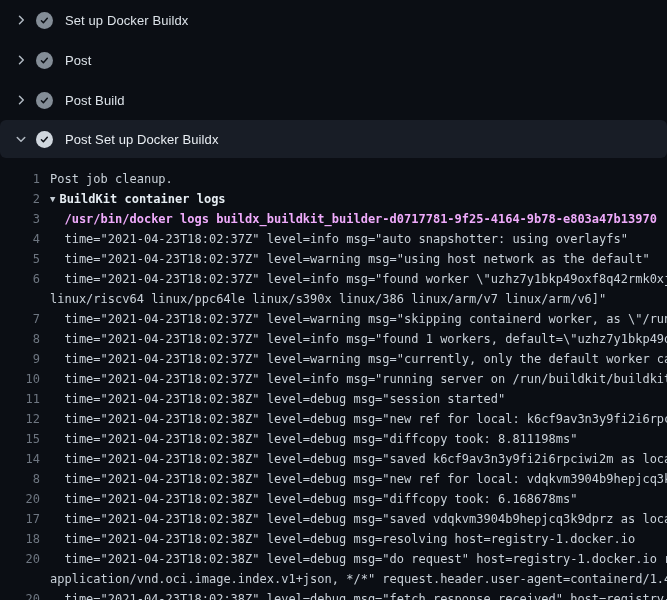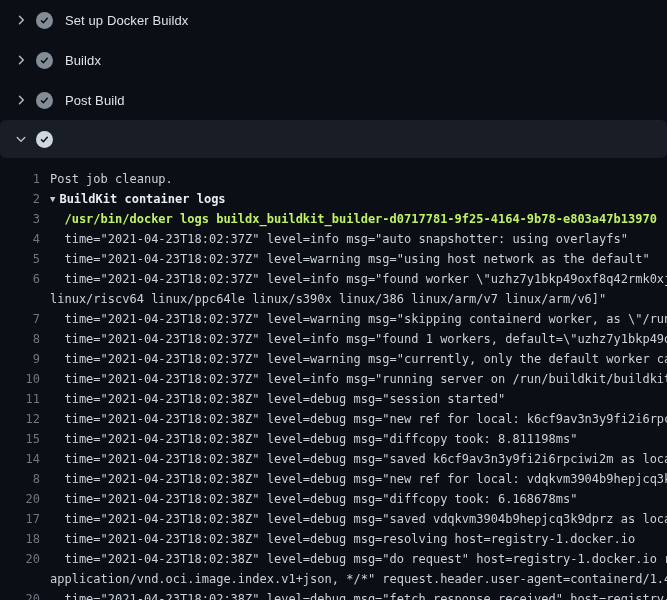--- a/index.html
+++ b/index.html
@@ -42,21 +42,21 @@
     width:40px;flex:0 0 40px;text-align:right;color:#6e7681;cursor:pointer;
     user-select:none;
   }
   .log-text{margin-left:10px;color:#c9d1d9;}
   .log-row.group .log-text{color:#e6edf3;font-weight:bold;}
   .log-row.group{cursor:pointer;}
   .group-arrow{
     margin-left:10px;color:#c3cbd3;font-size:9px;line-height:20px;margin-right:4px;
   }
   .log-row.group .log-text{margin-left:0;}
-  .log-row.command .log-text{color:#bef264;font-weight:bold;}
+  .log-row.command .log-text{color:#f0abfc;font-weight:bold;}
 </style>
 </head>
 <body>
 
 <div class="sections">
     <div class="section-row">
       <span class="chev">
         <svg width="12" height="12" viewBox="0 0 16 16">
           <path d="M6 3l5 5-5 5" fill="none" stroke="#b2bac3" stroke-width="2" stroke-linecap="round" stroke-linejoin="round"></path>
         </svg>
@@ -72,21 +72,21 @@
       <span class="chev">
         <svg width="12" height="12" viewBox="0 0 16 16">
           <path d="M6 3l5 5-5 5" fill="none" stroke="#b2bac3" stroke-width="2" stroke-linecap="round" stroke-linejoin="round"></path>
         </svg>
       </span>
       <span class="status" style="background: rgb(132, 141, 151);">
         <svg width="9" height="9" viewBox="0 0 16 16">
           <path d="M2.5 8.5l3.5 3.5 7-8" fill="none" stroke="#0b0e14" stroke-width="2.6" stroke-linecap="round" stroke-linejoin="round"></path>
         </svg>
       </span>
-      <span class="section-label">Buildx</span>
+      <span class="section-label">Post</span>
     </div>
     <div class="section-row">
       <span class="chev">
         <svg width="12" height="12" viewBox="0 0 16 16">
           <path d="M6 3l5 5-5 5" fill="none" stroke="#b2bac3" stroke-width="2" stroke-linecap="round" stroke-linejoin="round"></path>
         </svg>
       </span>
       <span class="status" style="background: rgb(132, 141, 151);">
         <svg width="9" height="9" viewBox="0 0 16 16">
           <path d="M2.5 8.5l3.5 3.5 7-8" fill="none" stroke="#0b0e14" stroke-width="2.6" stroke-linecap="round" stroke-linejoin="round"></path>
@@ -98,20 +98,21 @@
       <span class="chev">
         <svg width="12" height="12" viewBox="0 0 16 16">
           <path d="M3 6l5 5 5-5" fill="none" stroke="#b2bac3" stroke-width="2" stroke-linecap="round" stroke-linejoin="round"></path>
         </svg>
       </span>
       <span class="status" style="background: rgb(208, 215, 222);">
         <svg width="9" height="9" viewBox="0 0 16 16">
           <path d="M2.5 8.5l3.5 3.5 7-8" fill="none" stroke="#0b0e14" stroke-width="2.6" stroke-linecap="round" stroke-linejoin="round"></path>
         </svg>
       </span>
+      <span class="section-label">Post Set up Docker Buildx</span>
     </div>
   </div>
 <div class="log">
     <div class="log-row plain"><span class="log-num">1</span><span class="log-text">Post job cleanup.</span></div>
     <div class="log-row group"><span class="log-num">2</span><span class="group-arrow">▼</span><span class="log-text">BuildKit container logs</span></div>
     <div class="log-row command"><span class="log-num">3</span><span class="log-text">  /usr/bin/docker logs buildx_buildkit_builder-d0717781-9f25-4164-9b78-e803a47b13970</span></div>
     <div class="log-row plain"><span class="log-num">4</span><span class="log-text">  time="2021-04-23T18:02:37Z" level=info msg="auto snapshotter: using overlayfs"</span></div>
     <div class="log-row plain"><span class="log-num">5</span><span class="log-text">  time="2021-04-23T18:02:37Z" level=warning msg="using host network as the default"</span></div>
     <div class="log-row plain"><span class="log-num">6</span><span class="log-text">  time="2021-04-23T18:02:37Z" level=info msg="found worker \"uzhz7y1bkp49oxf8q42rmk0xj</span></div>
     <div class="log-row wrap"><span class="log-num"></span><span class="log-text">linux/riscv64 linux/ppc64le linux/s390x linux/386 linux/arm/v7 linux/arm/v6]"</span></div>

